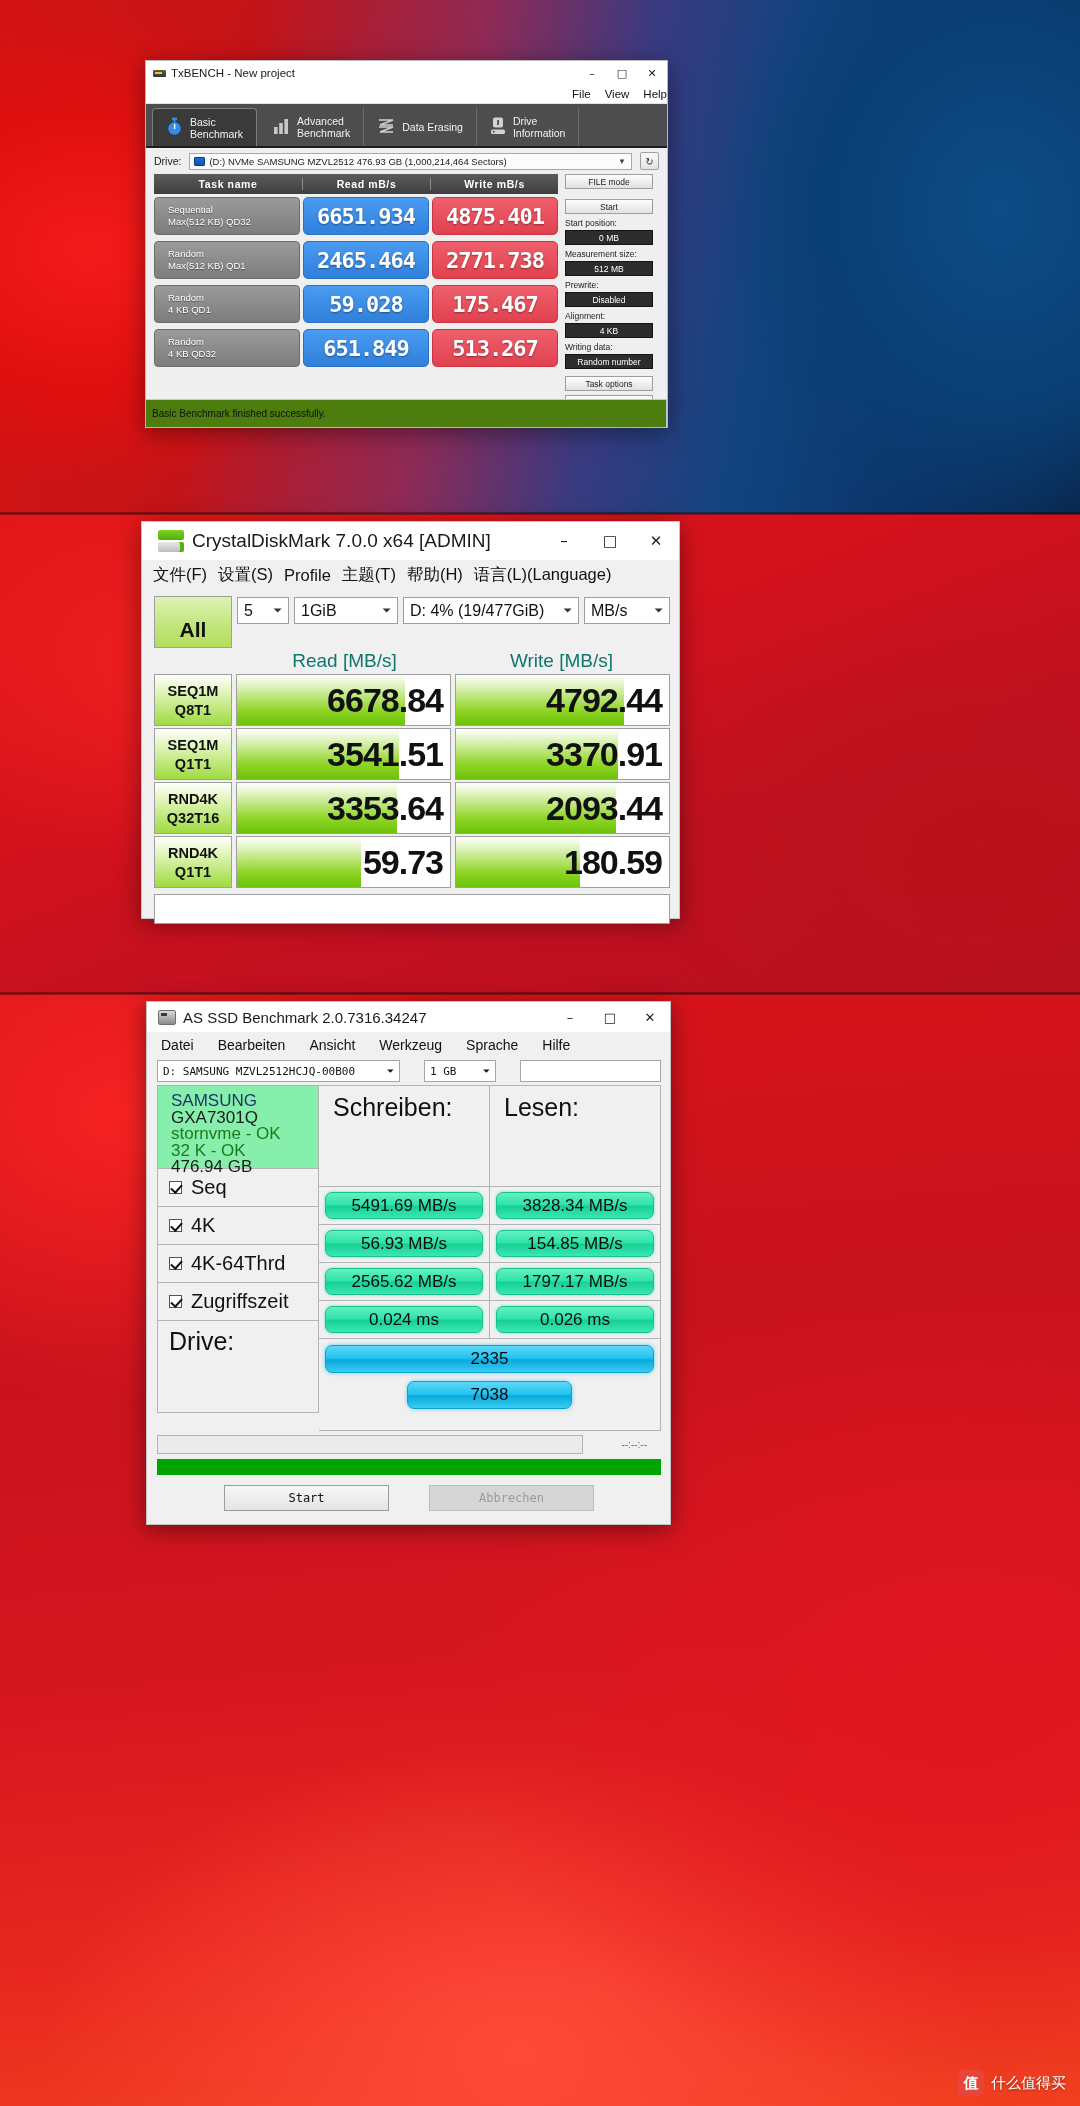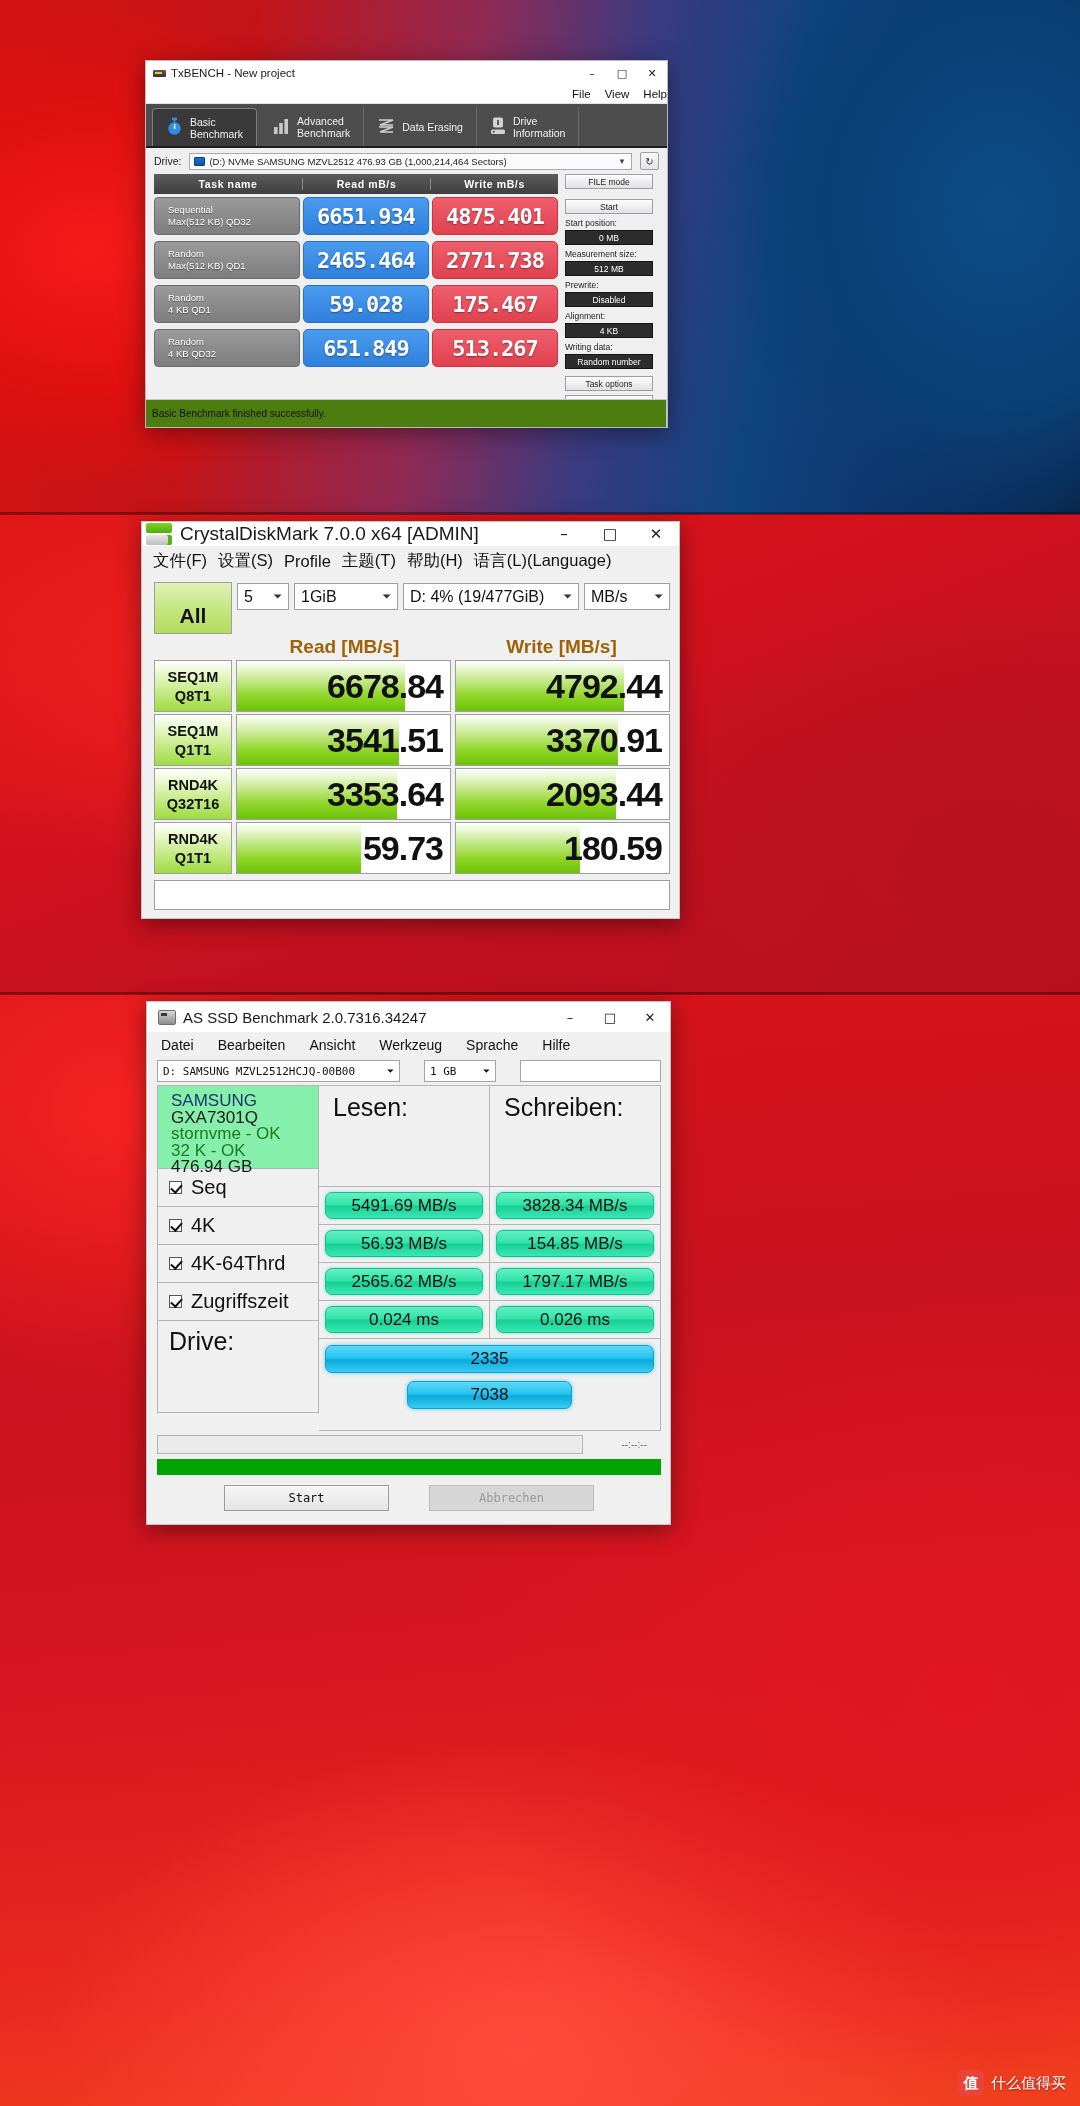--- a/index.html
+++ b/index.html
@@ -90,40 +90,40 @@
   #txbench .sbtn.dark { background:#2c2c2c; color:#fff; border-color:#141414; }
   #txbench .slab { margin:3px 0 2px; font-size:8.5px; }
   #txbench .statusbar { position:absolute; left:0; right:0; bottom:0; height:28px;
       border-top:1px solid #c8c8cc; background:#4d7c0f; display:flex; align-items:center;
       font-size:10px; padding-left:6px; color:#111; }
   #txbench .statusbar .sep { margin-left:auto; width:1px; height:100%; background:#c8c8cc; }
 
   
   #cdm { left:141px; top:521px; width:539px; height:398px; background:#f0f0f0;
          border:1px solid #c4c4c4; }
-  #cdm .titlebar { height:24px; padding-left:4px; font-size:19px; }
+  #cdm .titlebar { height:38px; padding-left:16px; font-size:19px; }
   #cdm .cd-ico { width:26px; height:22px; margin-right:8px; flex:none; position:relative; }
   #cdm .cd-ico:before{content:"";position:absolute;left:0;top:0;width:26px;height:10px;
       background:linear-gradient(#7ed321,#4fae10);border-radius:2px;}
   #cdm .cd-ico:after{content:"";position:absolute;left:0;top:12px;width:26px;height:10px;
       background:linear-gradient(#e8e8e8,#bdbdbd);border-radius:2px;
       box-shadow:inset -4px 0 0 #57b312;}
   #cdm .wbtn { width:46px; height:37px; font-size:15px; font-family:"DejaVu Sans", sans-serif; }
   #cdm .menubar { height:30px; background:#f0f0f0; display:flex; align-items:center;
       padding-left:11px; gap:11px; font-size:16.5px; color:#111; }
   #cdm .toolrow { display:flex; align-items:stretch; gap:5px; padding:6px 9px 0 12px; }
   #cdm .allbtn { width:78px; height:52px; border:1px solid #9f9f9f;
       background:linear-gradient(#dff2b6 0%,#c7e887 45%,#b2dd5c 100%);
       display:flex; align-items:flex-end; justify-content:center; padding-bottom:5px;
       font-size:21px; font-weight:bold; color:#111; }
   #cdm .sel { height:27px; border:1px solid #9f9f9f; background:#fff; display:flex; align-items:center;
       padding:0 6px; font-size:16px; color:#111; position:relative; }
   #cdm .sel .caret { margin-left:auto; padding-left:10px; font-size:11px; color:#333; }
   #cdm .rwhead { display:flex; padding:2px 9px 0 12px; }
-  #cdm .rwhead > div { font-size:19px; font-weight:bold; text-align:center; color:#a16207; }
+  #cdm .rwhead > div { font-size:19px; font-weight:normal; text-align:center; color:#0f766e; }
   #cdm .crow { display:flex; gap:4px; padding:2px 9px 0 12px; }
   #cdm .clabel { width:78px; height:52px; border:1px solid #9f9f9f;
       background:linear-gradient(#ffffff 0%,#e6f7c5 28%,#9fdb3f 100%);
       display:flex; flex-direction:column; align-items:center; justify-content:center;
       font-size:14.5px; font-weight:bold; color:#111; gap:3px; }
   #cdm .cbar { flex:1; height:52px; border:1px solid #9f9f9f; background:#fff;
       position:relative; overflow:hidden; }
   #cdm .cbar .fill { position:absolute; left:0; top:0; bottom:0;
       background:linear-gradient(#ffffff 0%,#dff3bd 22%,#8ed424 72%,#6cc208 100%); }
   #cdm .cbar .num { position:absolute; right:7px; top:0; bottom:0; display:flex; align-items:center;
@@ -494,22 +494,22 @@
       </div>
       <div class="trow">
         <span class="cbx"></span>
         <span>Zugriffszeit</span>
       </div>
       <div class="scorecell">Drive:</div>
     </div>
 
     <div class="rescol">
       <div class="resheadwrap">
+        <div class="reshead">Schreiben:</div>
         <div class="reshead">Lesen:</div>
-        <div class="reshead">Schreiben:</div>
       </div>
 
       <div class="resrowwrap">
         <div class="rescell">
           <div class="pill">5491.69 MB/s</div>
         </div>
         <div class="rescell">
           <div class="pill">3828.34 MB/s</div>
         </div>
       </div>

